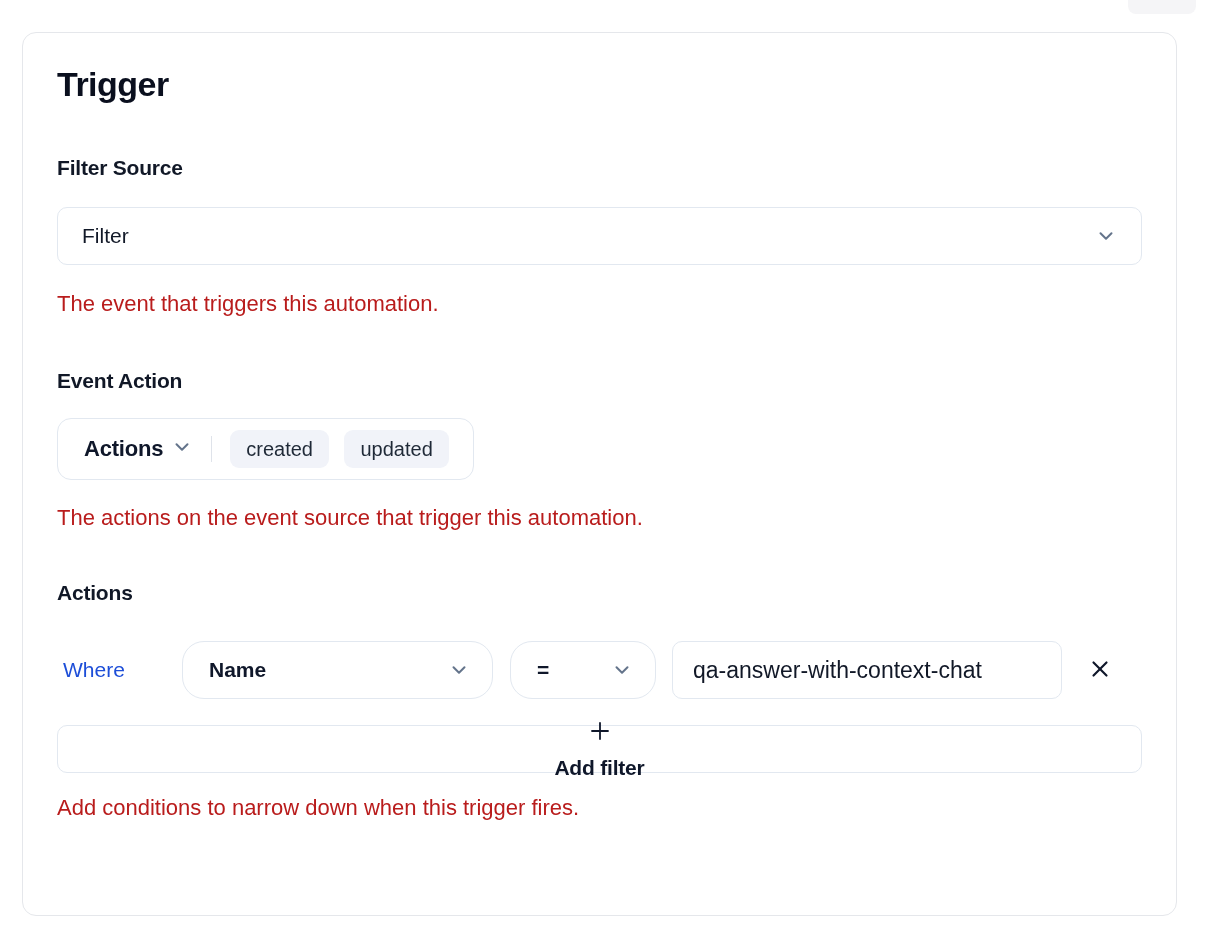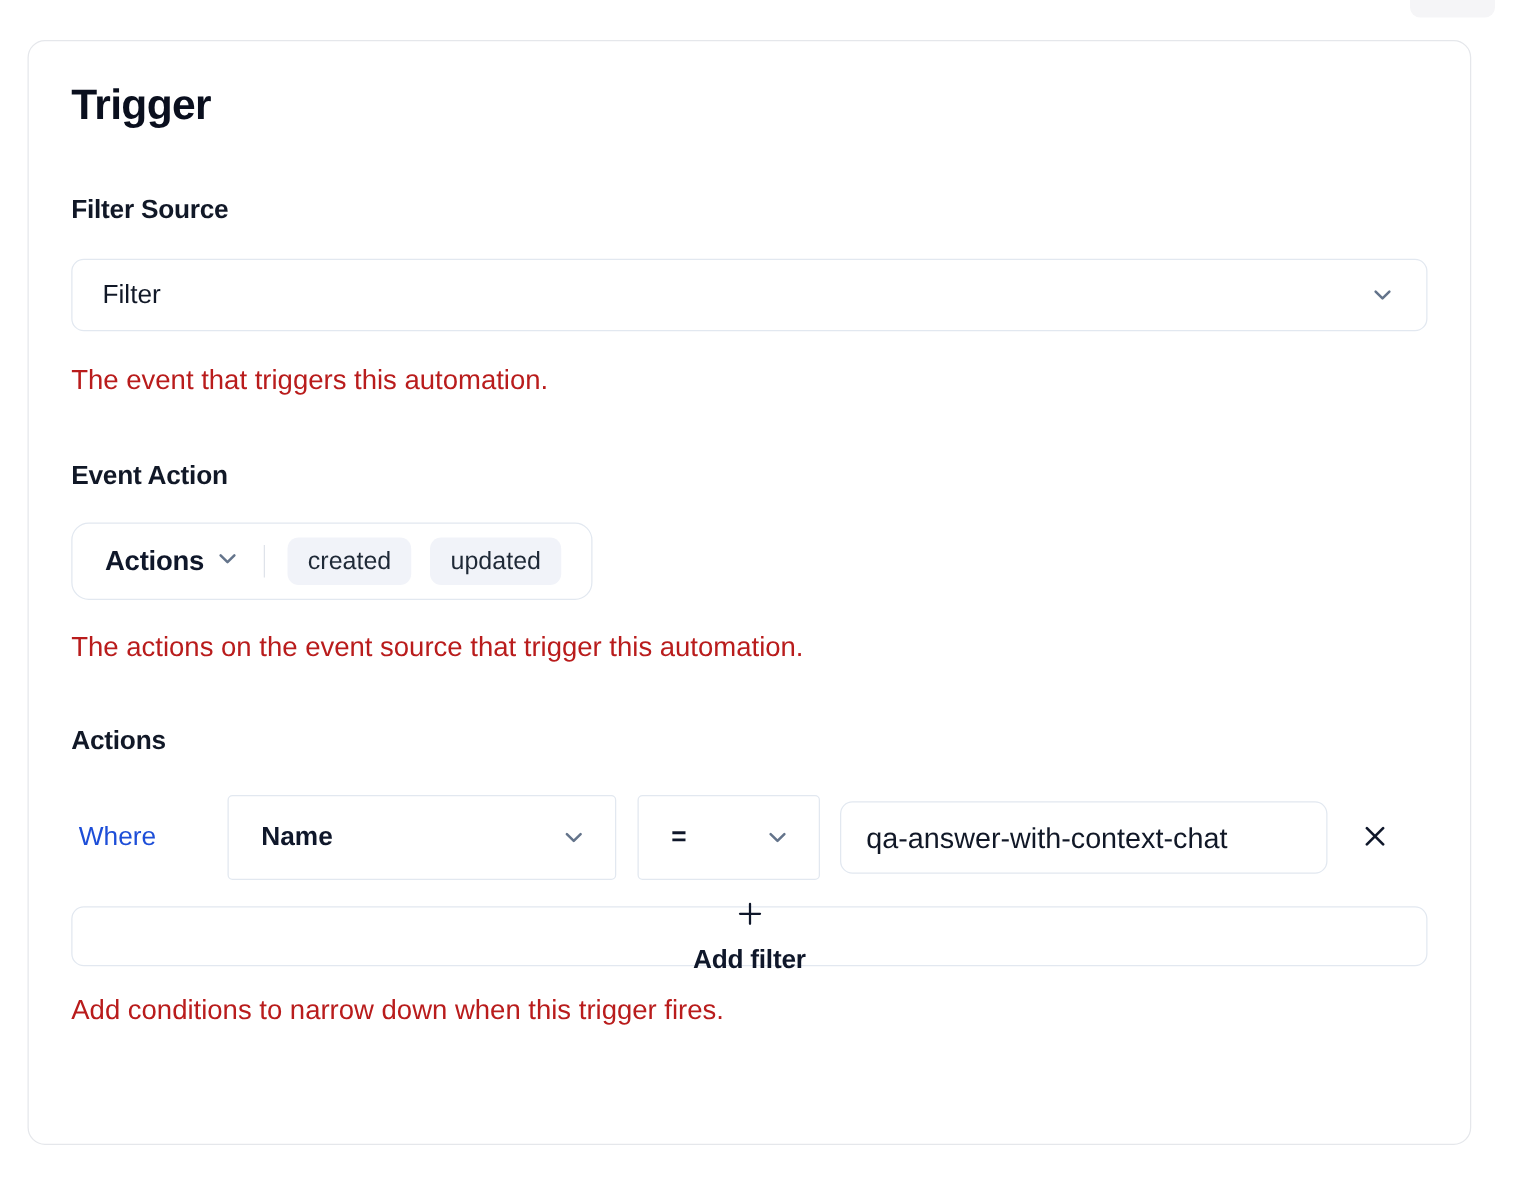--- a/index.html
+++ b/index.html
@@ -114,23 +114,23 @@
     height: 58px;
   }
   .where-label {
     width: 107px;
     flex: 0 0 auto;
     font-size: 21px;
     color: #1d4ed8;
     padding-left: 6px;
   }
   .filter-select {
-    height: 68px;
-    border: 1px solid #e2e8f0;
-    border-radius: 4px;
+    height: 58px;
+    border: 1px solid #e2e8f0;
+    border-radius: 22px;
     background: #ffffff;
     display: flex;
     align-items: center;
     justify-content: space-between;
     padding: 0 22px 0 26px;
     font-size: 21px;
     cursor: pointer;
     flex: 0 0 auto;
   }
   .filter-select.field { width: 311px; margin-left: 18px; }

